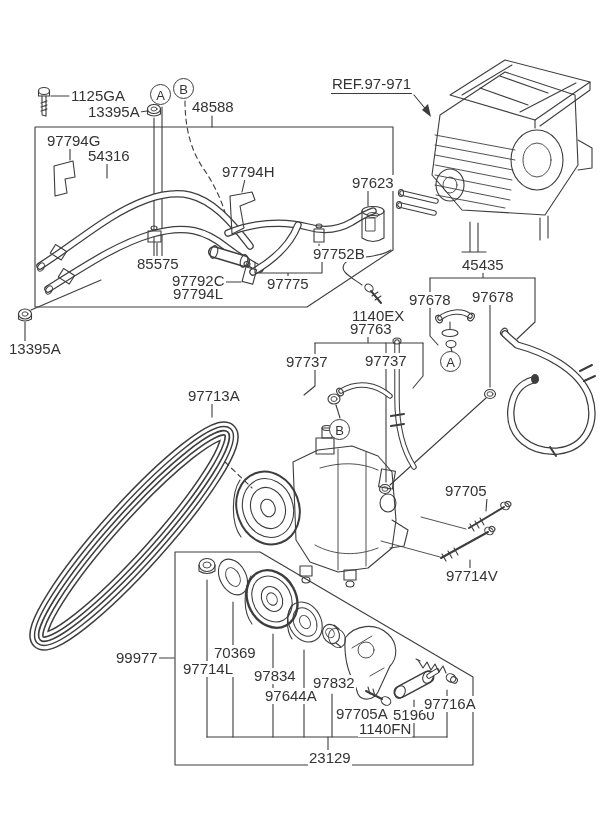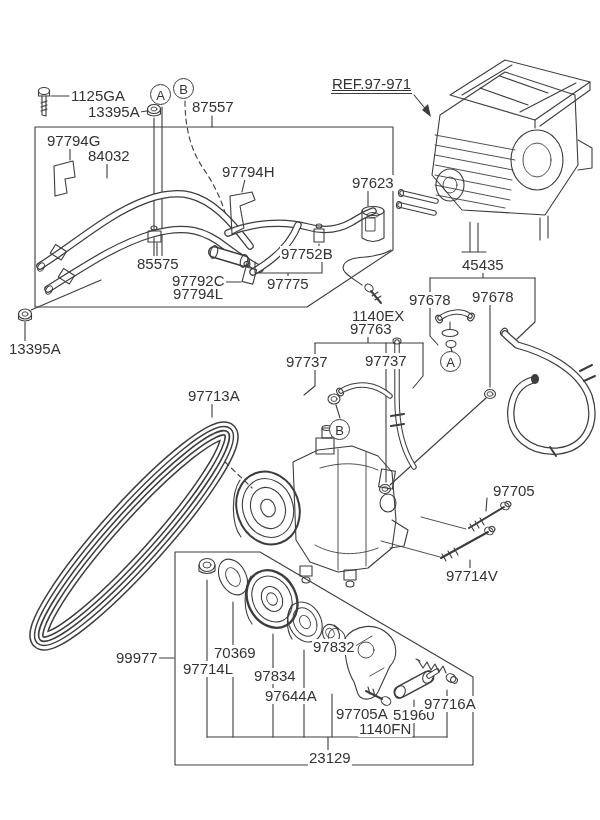--- a/index.html
+++ b/index.html
@@ -20,21 +20,21 @@
   .cylI{stroke:#fff;stroke-width:10}
   .beltA{stroke-width:19}
   .beltB{stroke:#fff;stroke-width:16}
   .beltC{stroke-width:10}
   .beltD{stroke:#fff;stroke-width:7}
   .beltE{stroke-width:1.6}
   .dash{stroke-dasharray:5 4}
   .fillDark{fill:#3d3d3d;stroke:none}
   .lbl{position:absolute;font-size:15px;line-height:1.05;color:#333;background:#fff;
        padding:0 1px;white-space:nowrap;}
-  .ref{border-bottom:1.5px solid #3d3d3d;padding-bottom:1px;text-decoration:underline;}
+  .ref{border-bottom:1.5px solid #3d3d3d;padding-bottom:1px;}
   .callout{position:absolute;width:21px;height:21px;border:1.5px solid #3d3d3d;border-radius:50%;
        background:#fff;color:#333;font-size:13px;line-height:21px;text-align:center;box-sizing:border-box;}
 </style>
 </head>
 <body>
 
 <div class="stage">
 
 <svg width="600" height="820" viewBox="0 0 600 820">
 
@@ -288,48 +288,48 @@
 
     <path d="M416,659 L420,661"></path>
     <path d="M418,660 L423,668 L427,662 L431,670 L435,664 L439,672 L443,666 L446,673"></path>
     <ellipse cx="451" cy="678" rx="5" ry="4" transform="rotate(30 451 678)"></ellipse>
     <ellipse cx="454" cy="680" rx="3.5" ry="3" transform="rotate(30 454 680)"></ellipse>
   </g>
 </svg>
 
   <span class="lbl" style="left:70px;top:88px">1125GA</span>
   <span class="lbl" style="left:87px;top:104px">13395A</span>
-  <span class="lbl" style="left:191px;top:99px">87557</span>
+  <span class="lbl" style="left:191px;top:99px">48588</span>
   <span class="lbl" style="left:46px;top:133px">97794G</span>
-  <span class="lbl" style="left:87px;top:148px">84032</span>
+  <span class="lbl" style="left:87px;top:148px">54316</span>
   <span class="lbl" style="left:221px;top:164px">97794H</span>
   <span class="lbl" style="left:351px;top:175px">97623</span>
   <span class="lbl" style="left:136px;top:256px">85575</span>
-  <span class="lbl" style="left:280px;top:246px">97752B</span>
+  <span class="lbl" style="left:312px;top:246px">97752B</span>
   <span class="lbl" style="left:171px;top:273px">97792C</span>
   <span class="lbl" style="left:172px;top:286px">97794L</span>
   <span class="lbl" style="left:266px;top:276px">97775</span>
   <span class="lbl" style="left:8px;top:341px">13395A</span>
   <span class="lbl ref" style="left:331px;top:76px">REF.97-971</span>
   <span class="lbl" style="left:461px;top:257px">45435</span>
   <span class="lbl" style="left:408px;top:292px">97678</span>
   <span class="lbl" style="left:471px;top:289px">97678</span>
   <span class="lbl" style="left:351px;top:308px">1140EX</span>
   <span class="lbl" style="left:349px;top:321px">97763</span>
   <span class="lbl" style="left:285px;top:354px">97737</span>
   <span class="lbl" style="left:364px;top:353px">97737</span>
   <span class="lbl" style="left:187px;top:388px">97713A</span>
-  <span class="lbl" style="left:492px;top:483px">97705</span>
+  <span class="lbl" style="left:444px;top:483px">97705</span>
   <span class="lbl" style="left:445px;top:568px">97714V</span>
   <span class="lbl" style="left:115px;top:650px">99977</span>
   <span class="lbl" style="left:213px;top:645px">70369</span>
   <span class="lbl" style="left:182px;top:661px">97714L</span>
   <span class="lbl" style="left:253px;top:668px">97834</span>
   <span class="lbl" style="left:264px;top:688px">97644A</span>
-  <span class="lbl" style="left:312px;top:639px">97832</span>
+  <span class="lbl" style="left:312px;top:675px">97832</span>
   <span class="lbl" style="left:335px;top:706px">97705A</span>
   <span class="lbl" style="left:358px;top:721px">1140FN</span>
   <span class="lbl" style="left:392px;top:707px">51960</span>
   <span class="lbl" style="left:423px;top:696px">97716A</span>
   <span class="lbl" style="left:308px;top:750px">23129</span>
 
   <span class="callout" style="left:150px;top:84px">A</span>
   <span class="callout" style="left:173px;top:78px">B</span>
   <span class="callout" style="left:440px;top:351px">A</span>
   <span class="callout" style="left:329px;top:419px">B</span>

